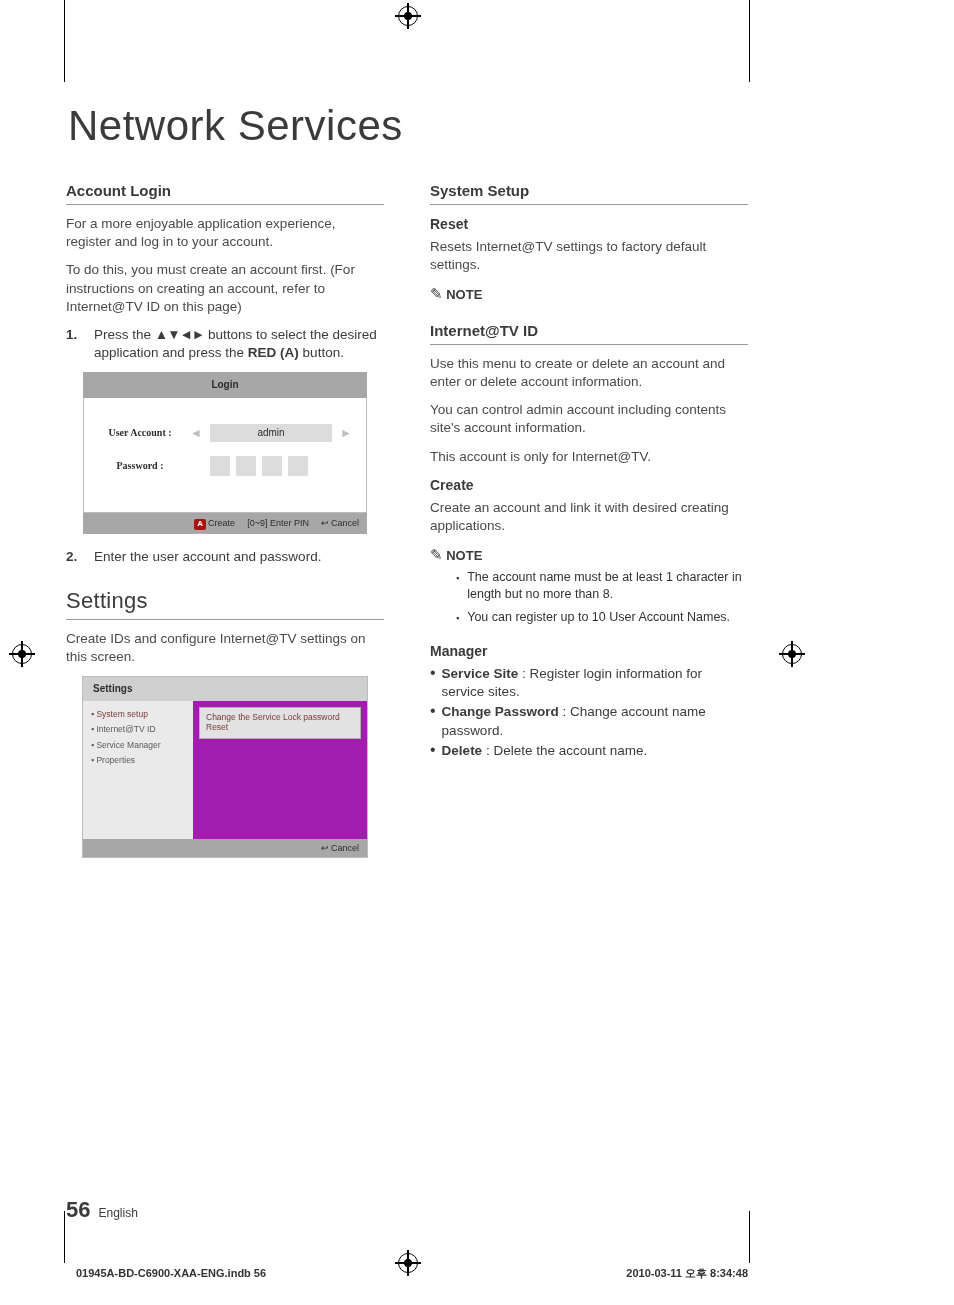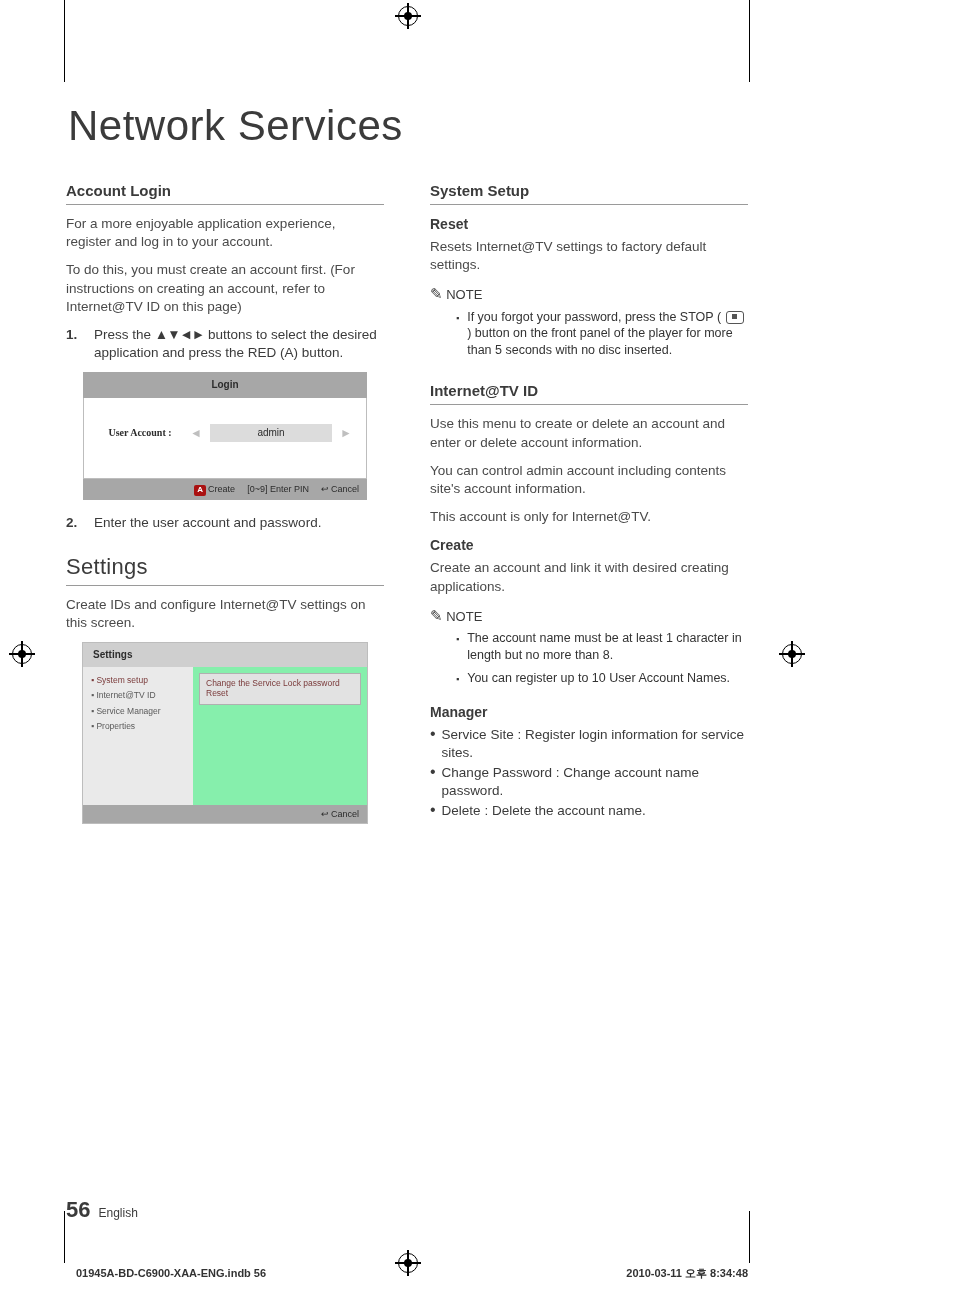--- a/index.html
+++ b/index.html
@@ -50,21 +50,21 @@
   .h-big{
     font-size:22px;
     font-weight:normal;
     margin:20px 0 0 0;
     letter-spacing:0.3px;
   }
   p{margin:0 0 10px 0;color:var(--ink-light);}
   .step{display:flex;gap:10px;margin:6px 0 10px 0;}
   .step-n{font-weight:bold;width:18px;flex:0 0 18px;}
   .step-b{flex:1;}
-  .bold{font-weight:normal;text-align:center;}
+  .bold{font-weight:bold;text-align:center;}
   .arrows{letter-spacing:-1px;}
   .login-box{width:284px;margin:4px auto 14px auto;font-family:Arial, Helvetica, sans-serif;}
   .lb-bar{
     background:var(--box-grey-dark);
     text-align:center;
     font-size:10px;
     font-weight:bold;
     padding:6px 0;
     color:#2c2c2c;
   }
@@ -92,21 +92,21 @@
   }
   .tag{display:inline-block;background:#a11; color:#fff;font-size:8px;border-radius:2px;padding:0 3px;margin-right:2px;font-weight:bold;}
   .ret{display:inline-block;transform:scaleX(-1);}
   .settings-box{width:284px;margin:8px auto 4px auto;border:1px solid var(--box-grey);}
   .sb-bar{background:#cfcfcf;font-size:10px;font-weight:bold;padding:5px 10px;color:#2c2c2c;}
   .sb-body{display:flex;height:138px;background:#eaeaea;}
   .sb-side{width:94px;background:#eaeaea;padding:6px 8px;}
   .sb-item{font-size:8.5px;color:#5a5a5a;padding:2px 0;}
   .sb-item::before{content:"▪ ";}
   .sb-item.sel{color:#7a3a3a;}
-  .sb-main{flex:1;padding:6px;background:#86efac;}
+  .sb-main{flex:1;padding:6px;background:#a21caf;}
   .sb-panel{
     border:1px solid #b0b0b0;background:#e2e2e2;
     font-size:8.5px;color:#7a3a3a;padding:4px 6px;height:22px;line-height:1.2;
   }
   .sb-foot{background:var(--box-grey-dark);font-size:9px;padding:3px 8px;text-align:right;color:#2c2c2c;}
   .note-head{font-size:13px;margin:8px 0 4px 0;}
   .note-head .pen{font-size:15px;}
   .note-item{display:flex;gap:8px;padding:0 0 6px 26px;font-size:12.5px;font-family:Arial, Helvetica, sans-serif;color:#333;}
   .note-item::before{content:"▪";font-size:9px;margin-top:3px;}
   .stop-icon{
@@ -178,20 +178,30 @@
 
       <div class="login-box">
         <div class="lb-bar">Login</div>
         <div class="lb-body">
           <div class="lb-row">
             <div class="lb-label">User Account :</div>
             <div class="chev">◄</div>
             <div class="lb-field">admin</div>
             <div class="chev">►</div>
           </div>
+          <div class="lb-row">
+            <div class="lb-label">Password :</div>
+            <div style="width:12px"></div>
+            <div class="pw-boxes">
+              <div class="pw-box"></div>
+                <div class="pw-box"></div>
+                <div class="pw-box"></div>
+                <div class="pw-box"></div>
+            </div>
+          </div>
         </div>
         <div class="lb-foot">
           <span><span class="tag">A</span><span>Create</span></span>
           <span>[0~9] Enter PIN</span>
           <span><span class="ret">↪</span> <span>Cancel</span></span>
         </div>
       </div>
 
       <div class="step">
         <div class="step-n">2.</div>
@@ -223,25 +233,20 @@
     </div>
 
     <div class="col">
       <div class="hA">System Setup</div>
       <div class="rule-under"></div>
 
       <div class="subA">Reset</div>
       <p>Resets Internet@TV settings to factory default settings.</p>
 
       <div class="note-head"><span class="pen">✎</span> <span class="bold">NOTE</span></div>
-      <div class="note-item">
-        <span>
-          <span>If you forgot your password, press the </span><span class="bold">STOP</span> ( <span class="stop-icon"></span> )<span> button on the front panel of the player for more than 5 seconds with no disc inserted.</span>
-        </span>
-      </div>
 
       <div class="hA" style="margin-top:16px">Internet@TV ID</div>
       <div class="rule-under"></div>
       <p>Use this menu to create or delete an account and enter or delete account information.</p>
       <p>You can control admin account including contents site's account information.</p>
       <p>This account is only for Internet@TV.</p>
 
       <div class="subA">Create</div>
       <p>Create an account and link it with desired creating applications.</p>
 

